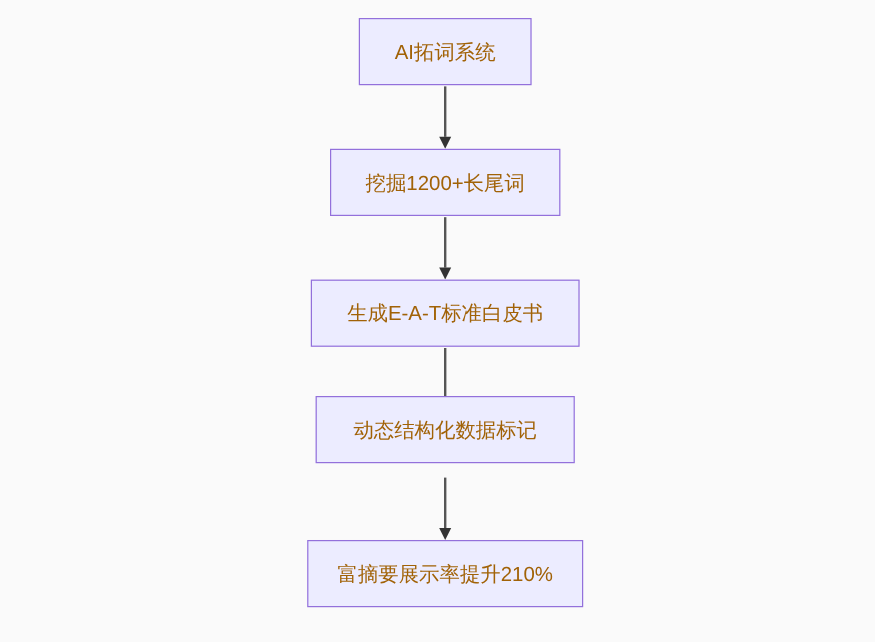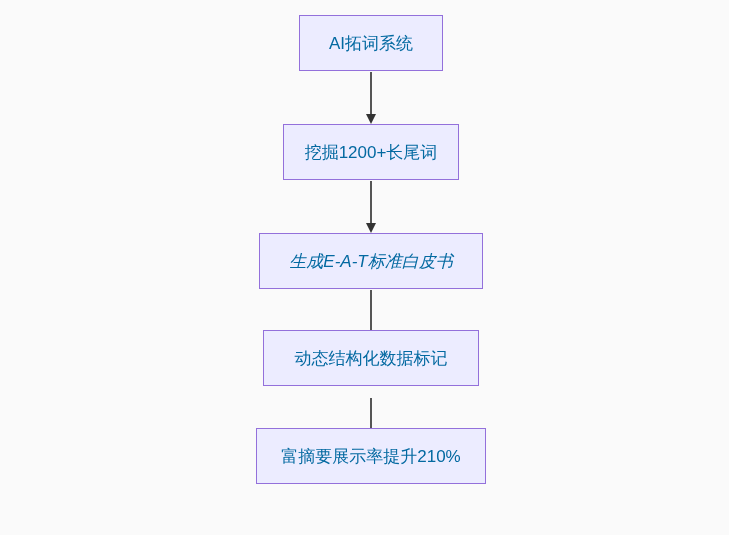--- a/index.html
+++ b/index.html
@@ -16,21 +16,21 @@
     font-family: "Liberation Sans", "DejaVu Sans", sans-serif;
   }
   .flow-node {
     position: absolute;
     left: 371px;
     transform: translateX(-50%);
     height: 56px;
     box-sizing: border-box;
     background: #ececff;
     border: 1px solid #9370db;
-    color: #0369a1;
+    color: #a16207;
     font-size: 17px;
     display: flex;
     align-items: center;
     justify-content: center;
     text-align: center;
     white-space: nowrap;
   }
   .flow-arrow {
     position: absolute;
     left: 371px;
@@ -58,36 +58,36 @@
 
 <div class="canvas">
 
   <div class="flow-node" style="top:15px; width:144px;">AI拓词系统</div>
 
   <div class="flow-arrow" style="top:72px; height:52px;">
     <div class="shaft"></div>
     <div class="head"></div>
   </div>
 
-  <div class="flow-node" style="top:124px; width:176px;">挖掘1200+长尾词</div>
+  <div class="flow-node" style="top:124px; width:192px;">挖掘1200+长尾词</div>
 
   <div class="flow-arrow" style="top:181px; height:52px;">
     <div class="shaft"></div>
     <div class="head"></div>
   </div>
 
-  <div class="flow-node" style="top:233px; width:224px;font-style:italic;">生成E-A-T标准白皮书</div>
+  <div class="flow-node" style="top:233px; width:224px;">生成E-A-T标准白皮书</div>
 
   <div class="flow-arrow" style="top:290px; height:52px;">
     <div class="shaft"></div>
     <div class="head"></div>
   </div>
 
   <div class="flow-node" style="top:330px; width:216px;">动态结构化数据标记</div>
 
   <div class="flow-arrow" style="top:398px; height:52px;">
     <div class="shaft"></div>
     <div class="head"></div>
   </div>
 
-  <div class="flow-node" style="top:428px; width:230px;">富摘要展示率提升210%</div>
+  <div class="flow-node" style="top:450px; width:230px;">富摘要展示率提升210%</div>
 
 </div>
 
 </body></html>

